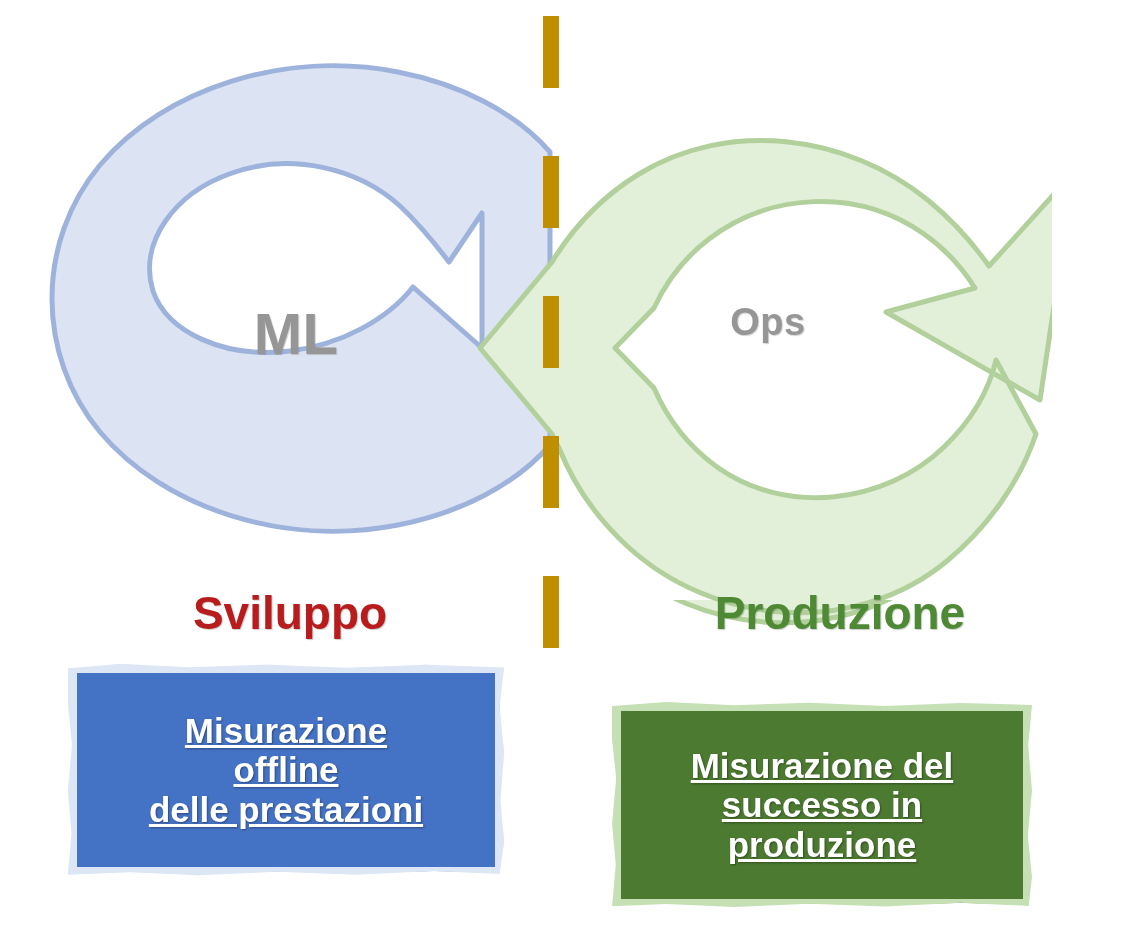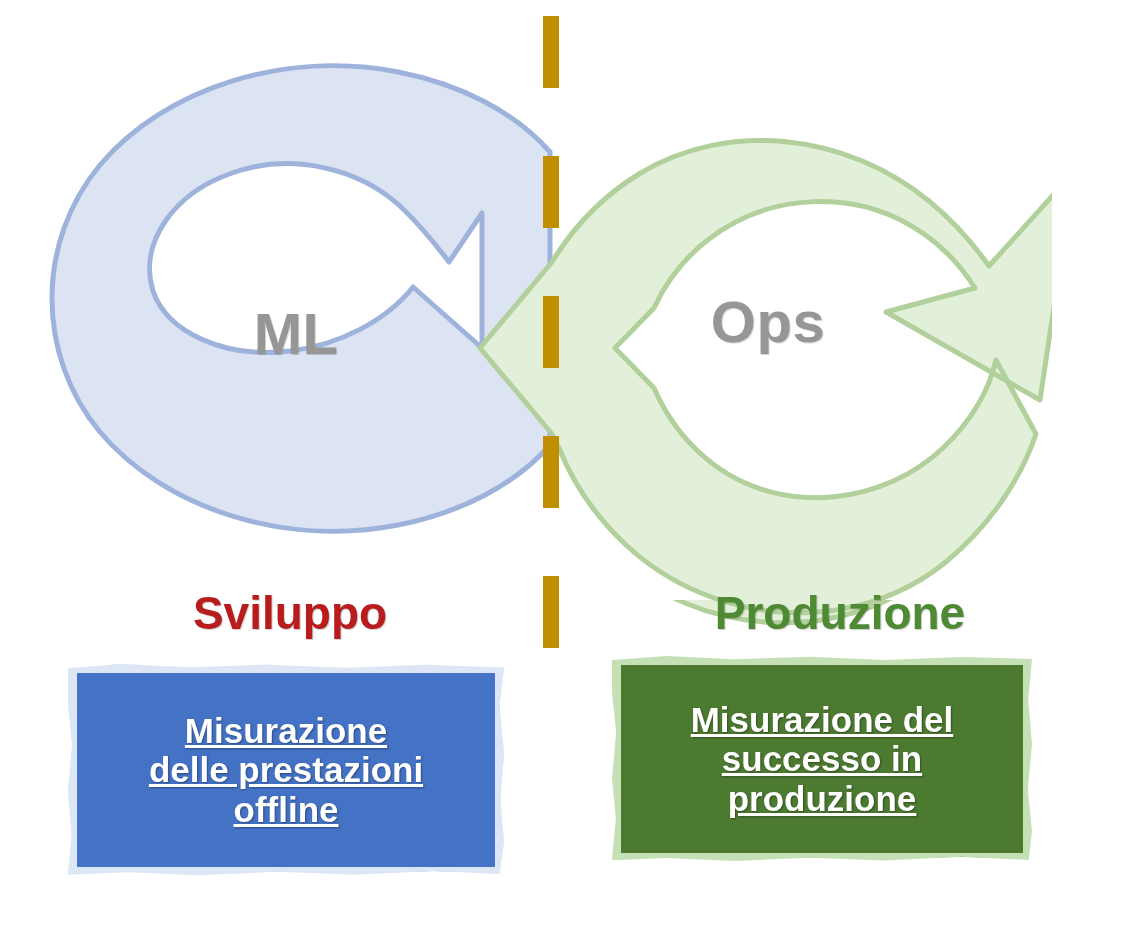--- a/index.html
+++ b/index.html
@@ -38,24 +38,24 @@
   }
   #ml-label {
     left: 196px;
     top: 305px;
     width: 200px;
     text-align: center;
     font-size: 58px;
   }
   #ops-label {
     left: 648px;
-    top: 293px;
+    top: 303px;
     width: 240px;
     text-align: center;
-    font-size: 58px;
+    font-size: 38px;
   }
 
   
   .stage-caption {
     position: absolute;
     font-weight: bold;
     font-size: 46px;
     line-height: 1;
     white-space: nowrap;
     text-align: center;
@@ -101,21 +101,21 @@
     box-shadow: 0 0 0 1px rgba(220,230,245,0.9);
     clip-path: polygon(
       0% 2%, 12% 0%, 28% 1.5%, 46% 0.3%, 64% 1.8%, 82% 0.4%, 100% 1.6%,
       99% 20%, 100% 42%, 99.2% 64%, 100% 84%, 99% 99%,
       84% 97.6%, 66% 99.4%, 48% 98%, 30% 99.6%, 14% 98.2%, 0% 99.4%,
       0.8% 80%, 0% 60%, 0.9% 38%, 0% 19%
     );
   }
   #callout-right {
     left: 612px;
-    top: 656px;
+    top: 702px;
     width: 420px;
     height: 206px;
     background: #4C7A30;
     border: 9px solid #C5E0B4;
     border-radius: 3px;
     clip-path: polygon(
       0% 2%, 13% 0%, 29% 1.6%, 47% 0.4%, 65% 1.9%, 83% 0.5%, 100% 1.4%,
       99.1% 21%, 100% 43%, 99% 65%, 100% 85%, 99.2% 99%,
       83% 97.4%, 65% 99.3%, 47% 97.9%, 29% 99.5%, 13% 98.1%, 0% 99.2%,
       0.9% 79%, 0% 59%, 1% 37%, 0% 18%
@@ -328,22 +328,22 @@
 
   <div id="ops-label" class="ring-label" style="color: rgb(150, 150, 150);">Ops</div>
 
   <div id="caption-left" class="stage-caption" style="color: #b91c1c;">Sviluppo</div>
 
   <div id="caption-right" class="stage-caption" style="color: rgb(78, 138, 52);">Produzione</div>
 
   <div id="callout-left" class="callout" style="background: rgb(68, 114, 196); border-color: rgb(220, 230, 245);">
     <span>
       <span class="callout-text">Misurazione</span>
+      <span class="callout-text">offline</span>
       <span class="callout-text">delle prestazioni</span>
-      <span class="callout-text">offline</span>
     </span>
   </div>
 
   <div id="callout-right" class="callout" style="background: rgb(76, 122, 48); border-color: rgb(197, 224, 180);">
     <span>
       <span class="callout-text">Misurazione del</span>
       <span class="callout-text">successo in</span>
       <span class="callout-text">produzione</span>
     </span>
   </div>

